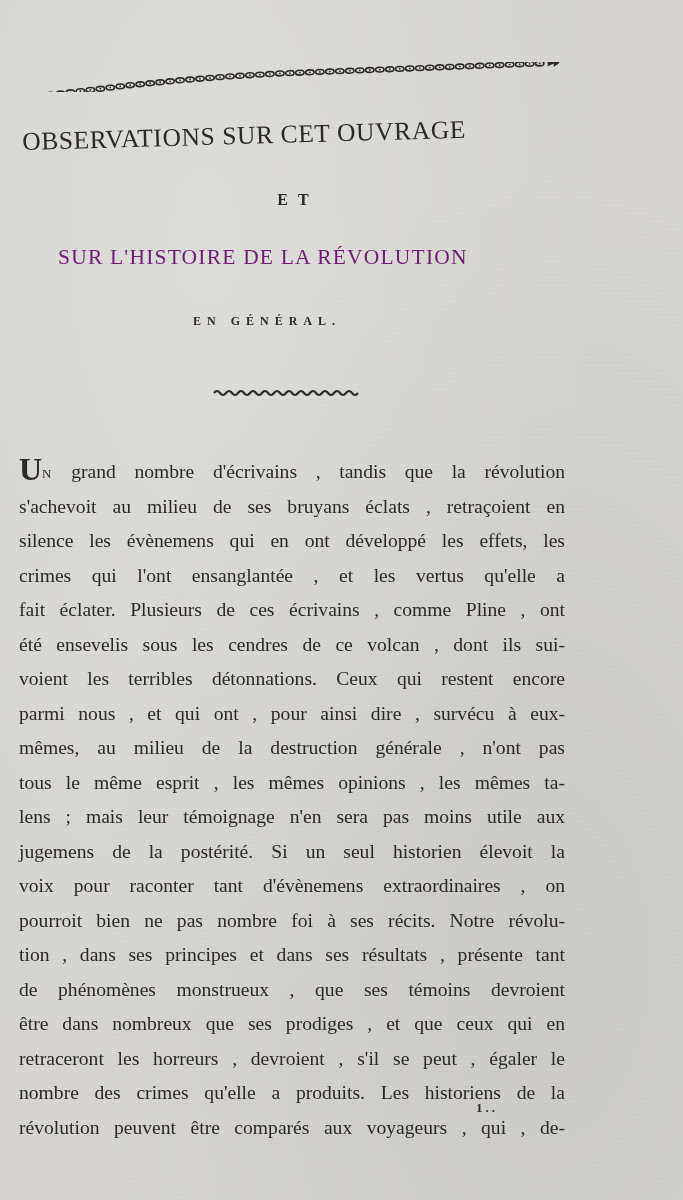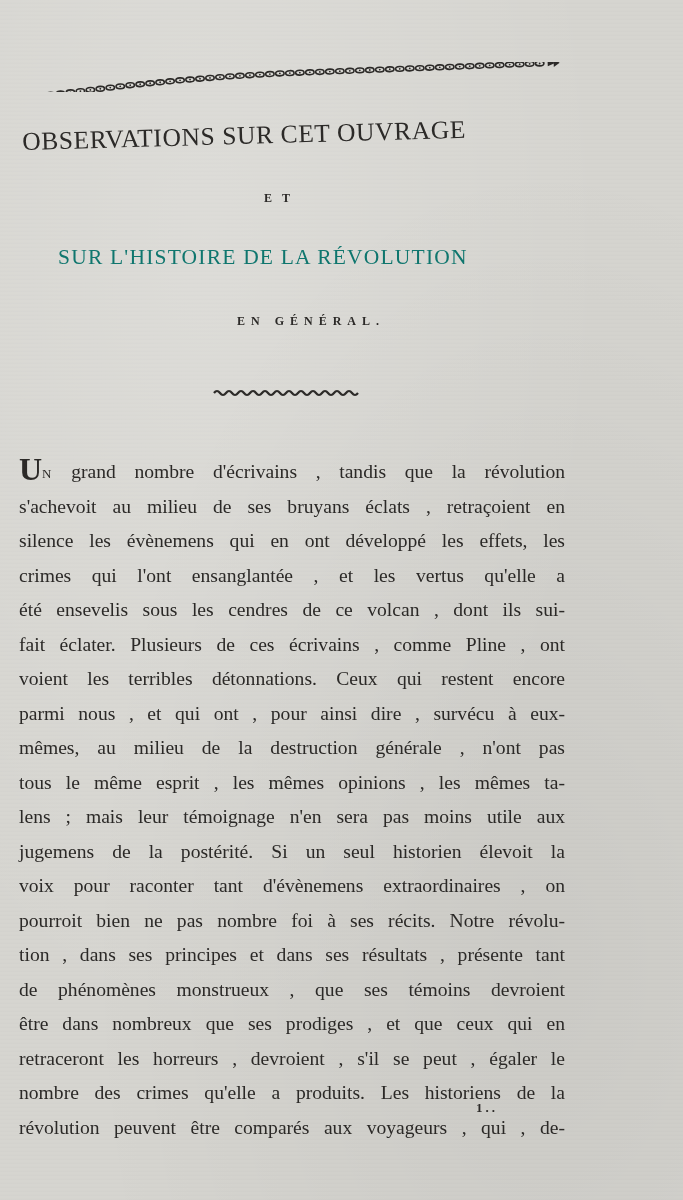--- a/index.html
+++ b/index.html
@@ -43,45 +43,44 @@
     transform: rotate(-1.6deg);
     transform-origin: right center;
     color: #2c2a28;
   }
   .title-et {
     position: absolute;
     left: 0;
     top: 191px;
     width: 540px;
     text-align: center;
-    padding-left: 12px;
-    font-size: 12px;
+    padding-left: 28px;
+    font-size: 16px;
     font-weight: bold;
     letter-spacing: 10px;
     color: #2c2a28;
   }
   .title-2 {
     position: absolute;
     left: 58px;
     top: 245px;
     font-size: 21.5px;
     letter-spacing: 1.2px;
     white-space: nowrap;
-    color: #0f766e;
+    color: #701a75;
   }
   .title-3 {
     position: absolute;
     left: 193px;
     top: 314px;
     font-size: 12px;
     font-weight: bold;
     letter-spacing: 6px;
     white-space: nowrap;
     color: #2c2a28;
-    margin-left: 44px;
   }
   .ornament-mid {
     position: absolute;
     left: 212px;
     top: 384px;
     width: 148px;
     height: 10px;
   }
   .body-text {
     position: absolute;
@@ -206,22 +205,22 @@
     <svg width="148" height="10" viewBox="0 0 148 10">
       <path d="M2 5 q3 -4 6 0 t6 0 t6 0 t6 0 t6 0 t6 0 t6 0 t6 0 t6 0 t6 0 t6 0 t6 0 t6 0 t6 0 t6 0 t6 0 t6 0 t6 0 t6 0 t6 0 t6 0 t6 0 t6 0 t6 0" fill="none" stroke="#2c2a28" stroke-width="2.2"></path>
     </svg>
   </div>
 
   <div class="body-text">
     <span class="line"><span class="dropcap">U</span><span class="smallcap">N</span><span> grand nombre d'écrivains , tandis que la révolution</span></span>
     <span class="line">s'achevoit au milieu de ses bruyans éclats , retraçoient en</span>
     <span class="line">silence les évènemens qui en ont développé les effets, les</span>
     <span class="line">crimes qui l'ont ensanglantée , et les vertus qu'elle a</span>
+    <span class="line">fait éclater. Plusieurs de ces écrivains , comme Pline , ont</span>
     <span class="line">été ensevelis sous les cendres de ce volcan , dont ils sui-</span>
-    <span class="line">fait éclater. Plusieurs de ces écrivains , comme Pline , ont</span>
     <span class="line">voient les terribles détonnations. Ceux qui restent encore</span>
     <span class="line">parmi nous , et qui ont , pour ainsi dire , survécu à eux-</span>
     <span class="line">mêmes, au milieu de la destruction générale , n'ont pas</span>
     <span class="line">tous le même esprit , les mêmes opinions , les mêmes ta-</span>
     <span class="line">lens ; mais leur témoignage n'en sera pas moins utile aux</span>
     <span class="line">jugemens de la postérité. Si un seul historien élevoit la</span>
     <span class="line">voix pour raconter tant d'évènemens extraordinaires , on</span>
     <span class="line">pourroit bien ne pas nombre foi à ses récits. Notre révolu-</span>
     <span class="line">tion , dans ses principes et dans ses résultats , présente tant</span>
     <span class="line">de phénomènes monstrueux , que ses témoins devroient</span>

